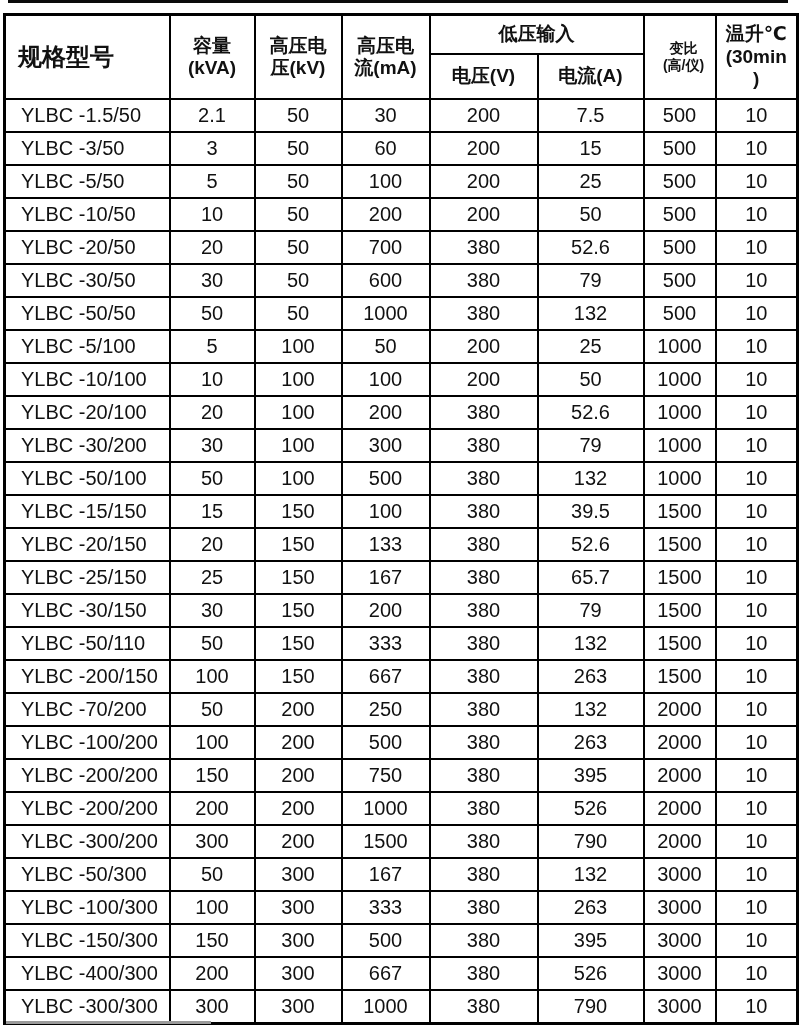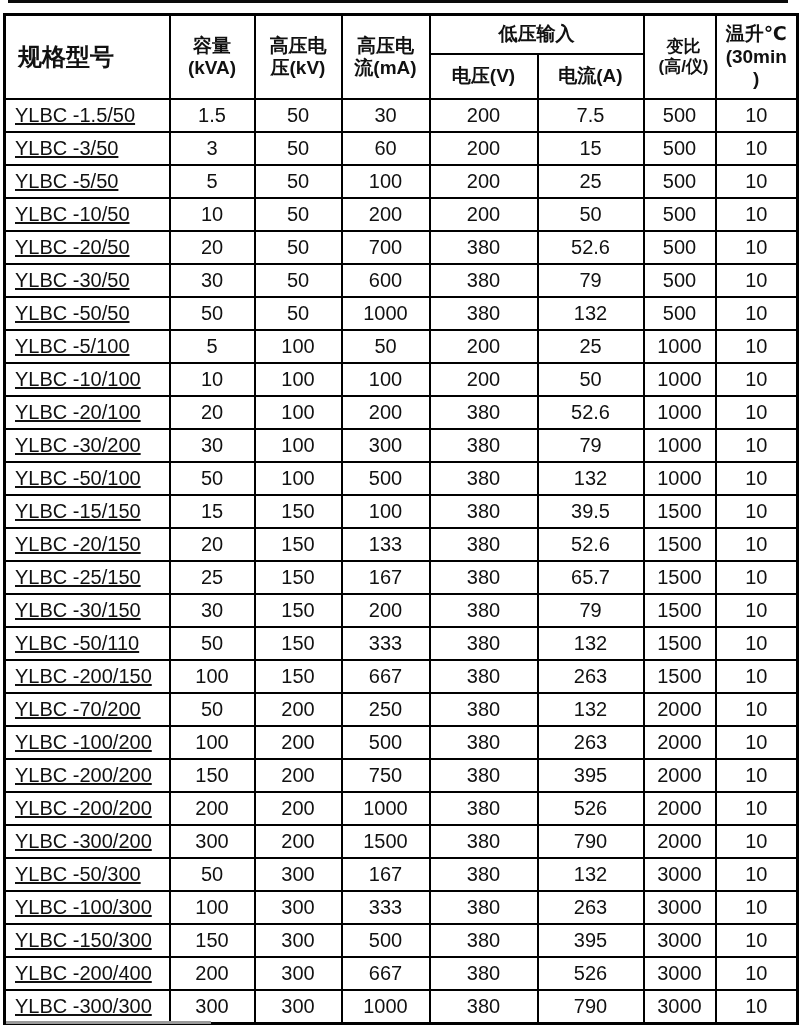--- a/index.html
+++ b/index.html
@@ -33,29 +33,29 @@
     line-height: 1.18;
     text-align: center;
     white-space: pre-line;
     padding: 2px 1px;
   }
   .spec thead tr.h1 th { height: 33px; }
   .spec thead tr.h2 th { height: 39px; }
   .spec th.model-col {
     text-align: left; padding-left: 12px; font-size: 24px; white-space: normal;
   }
-  .spec th.ratio-col { font-size: 17px; padding-left: 9px; }
+  .spec th.ratio-col { font-size: 14px; padding-left: 9px; }
   .spec td {
     font-size: 20px;
     text-align: center;
     height: 31px;
     line-height: 1.05;
   }
   .spec td.model-col {
-    text-align: left; padding-left: 9px; text-decoration: underline;
+    text-align: left; padding-left: 15px;
   }
 </style>
 </head>
 <body>
 
 <div class="page">
   <div class="top-artifact"></div>
 
   <table class="spec">
     <colgroup>
@@ -85,21 +85,21 @@
 )</th>
       </tr>
       <tr class="h2">
         <th>电压(V)</th>
         <th>电流(A)</th>
       </tr>
     </thead>
     <tbody id="spec-body">
         <tr>
           <td class="model-col">YLBC -1.5/50</td>
-          <td>1.5</td>
+          <td>2.1</td>
           <td>50</td>
           <td>30</td>
           <td>200</td>
           <td>7.5</td>
           <td>500</td>
           <td>10</td>
         </tr>
         <tr>
           <td class="model-col">YLBC -3/50</td>
           <td>3</td>
@@ -344,21 +344,21 @@
           <td class="model-col">YLBC -150/300</td>
           <td>150</td>
           <td>300</td>
           <td>500</td>
           <td>380</td>
           <td>395</td>
           <td>3000</td>
           <td>10</td>
         </tr>
         <tr>
-          <td class="model-col">YLBC -200/400</td>
+          <td class="model-col">YLBC -400/300</td>
           <td>200</td>
           <td>300</td>
           <td>667</td>
           <td>380</td>
           <td>526</td>
           <td>3000</td>
           <td>10</td>
         </tr>
         <tr>
           <td class="model-col">YLBC -300/300</td>

